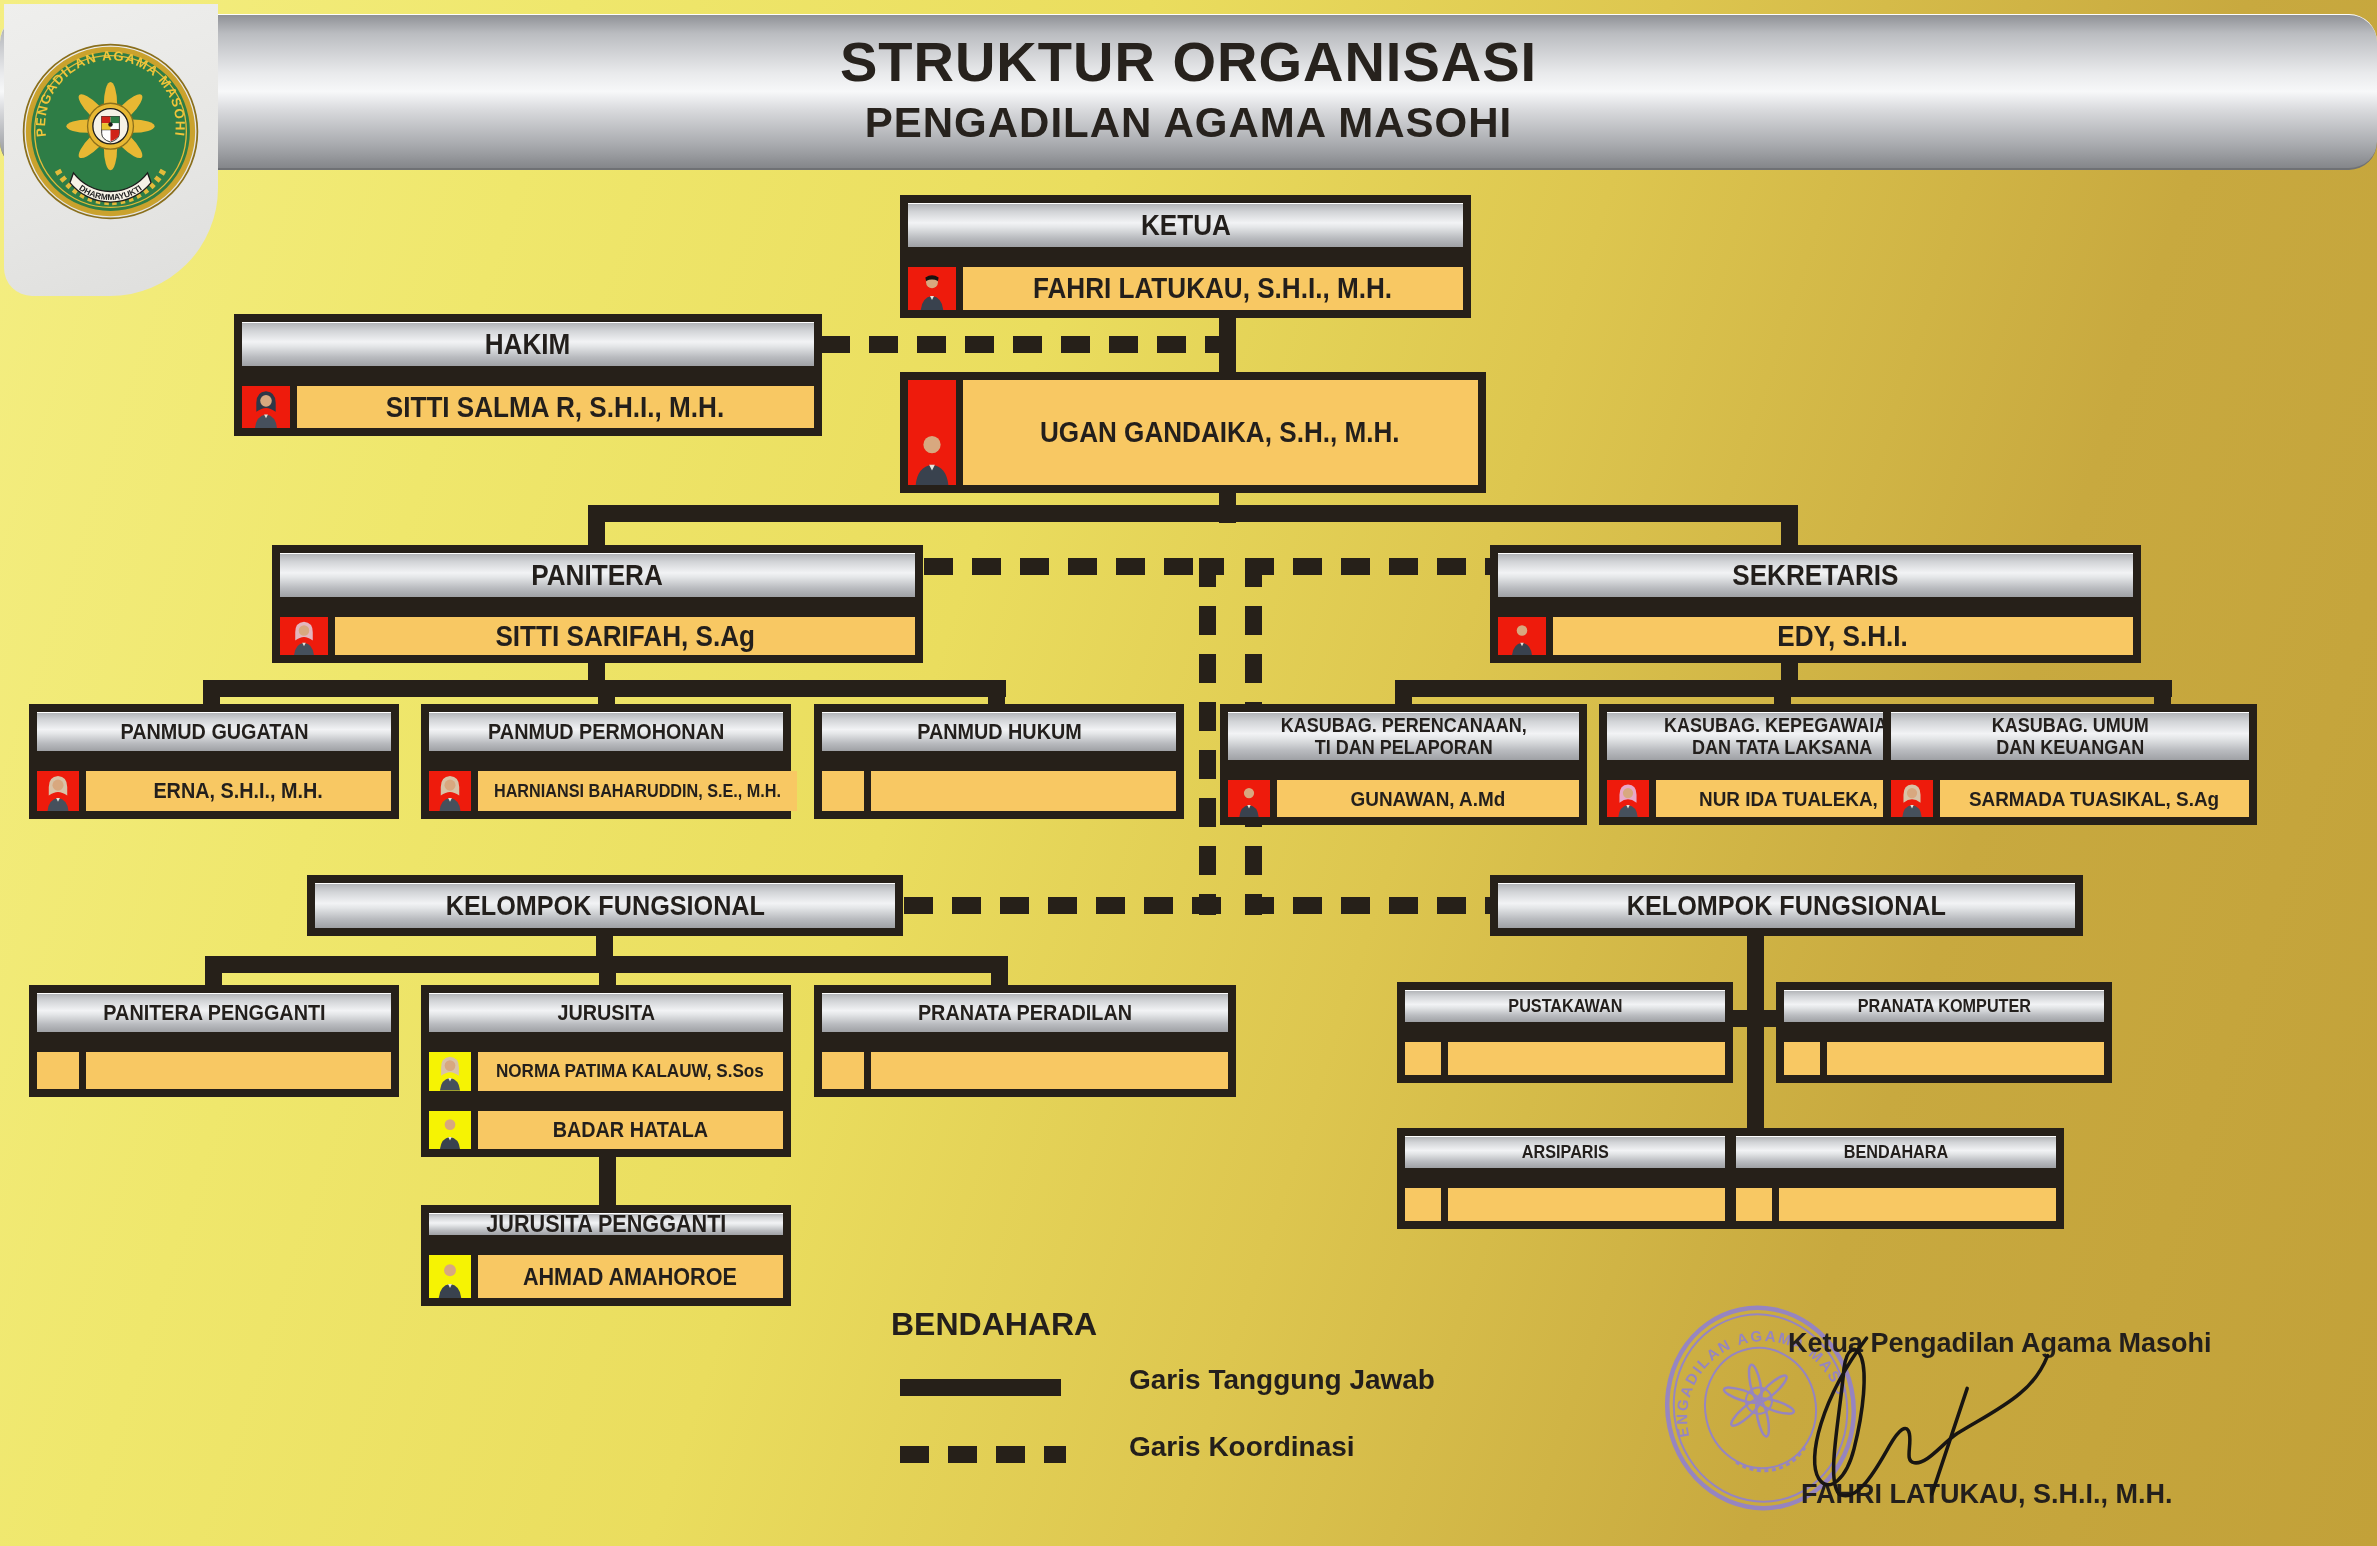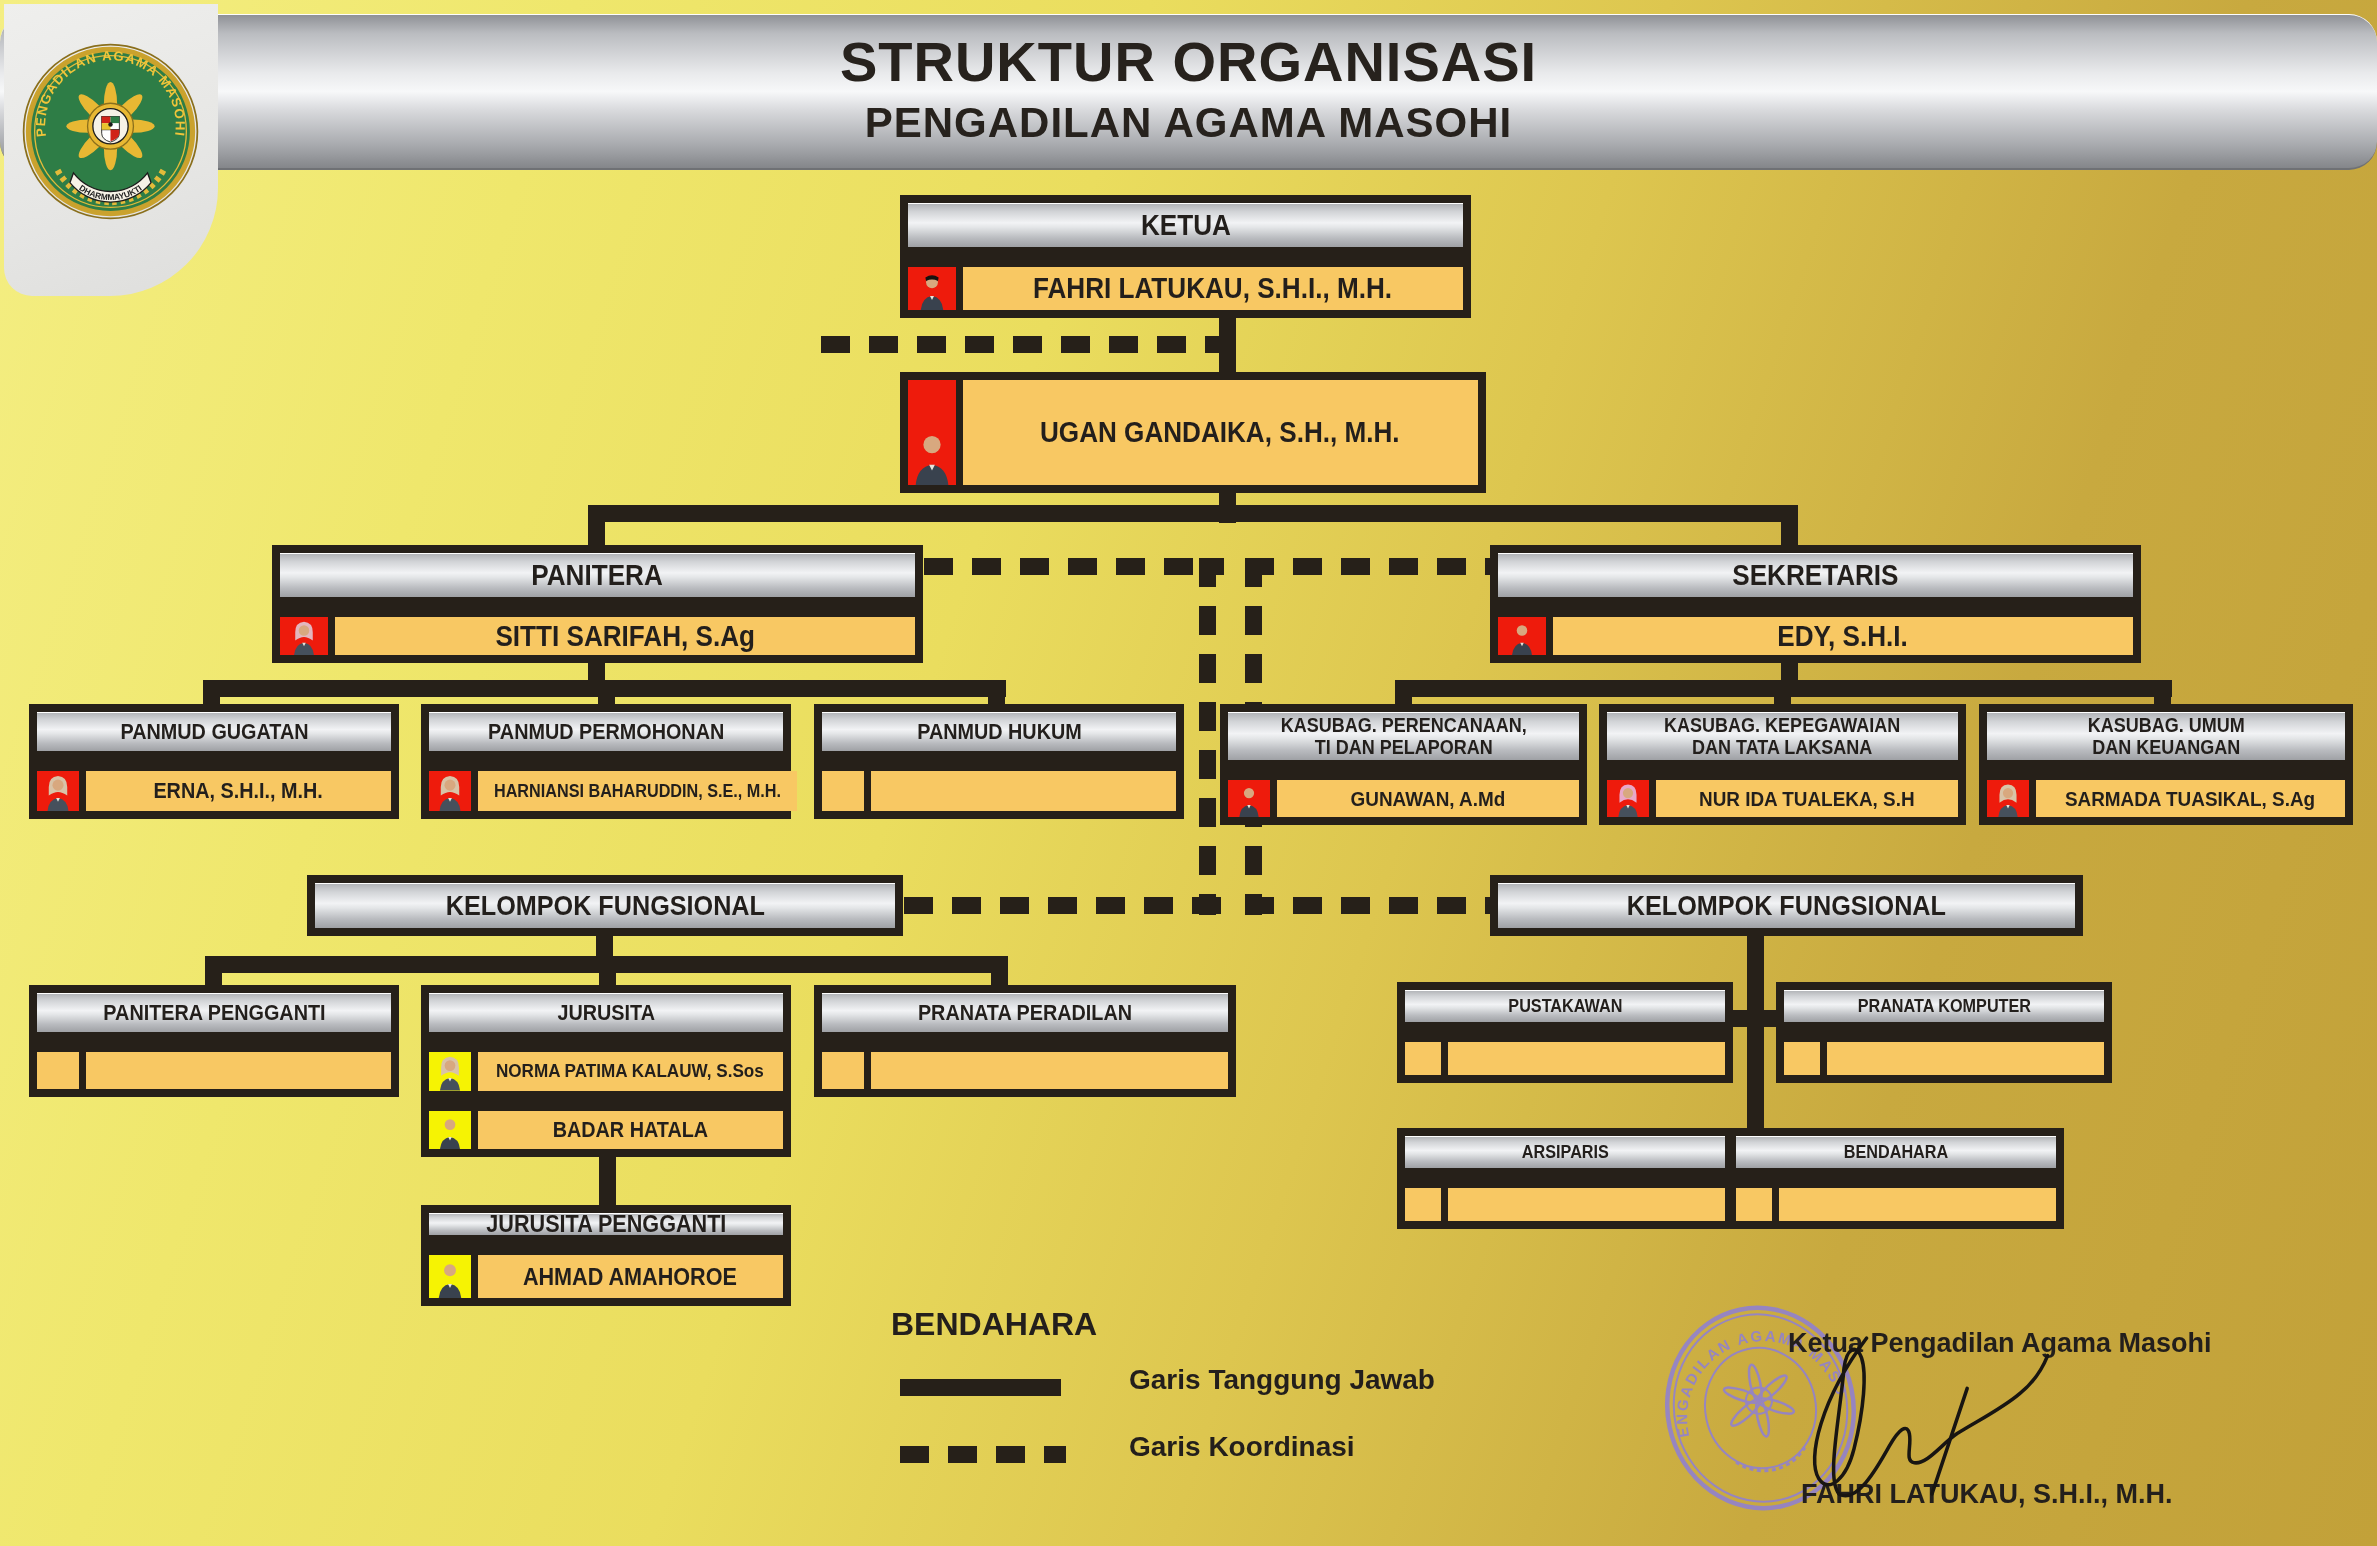--- a/index.html
+++ b/index.html
@@ -51,21 +51,21 @@
   #n-ketua{left:900px;top:195px;width:571px;height:123px}
   #n-hakim{left:234px;top:314px;width:588px;height:122px}
   #n-wakil{left:900px;top:372px;width:586px;height:121px}
   #n-panitera{left:272px;top:545px;width:651px;height:118px}
   #n-sekretaris{left:1490px;top:545px;width:651px;height:118px}
   #n-pgugatan{left:29px;top:704px;width:370px;height:115px}
   #n-ppermohonan{left:421px;top:704px;width:370px;height:115px}
   #n-phukum{left:814px;top:704px;width:370px;height:115px}
   #n-kperencanaan{left:1220px;top:704px;width:367px;height:121px}
   #n-kkepegawaian{left:1599px;top:704px;width:367px;height:121px}
-  #n-kumum{left:1979px;top:704px;width:374px;height:121px}
+  #n-kumum{left:1883px;top:704px;width:374px;height:121px}
   #n-kfkiri{left:307px;top:875px;width:596px;height:61px}
   #n-kfkanan{left:1490px;top:875px;width:593px;height:61px}
   #n-ppengganti{left:29px;top:985px;width:370px;height:112px}
   #n-jurusita{left:421px;top:985px;width:370px;height:172px}
   #n-pperadilan{left:814px;top:985px;width:422px;height:112px}
   #n-pustakawan{left:1397px;top:982px;width:336px;height:101px}
   #n-pkomputer{left:1776px;top:982px;width:336px;height:101px}
   #n-arsiparis{left:1397px;top:1128px;width:336px;height:101px}
   #n-bendahara{left:1728px;top:1128px;width:336px;height:101px}
   #n-jpengganti{left:421px;top:1205px;width:370px;height:101px}
@@ -186,20 +186,38 @@
             <path d="M16,130 Q20,92 50,88 Q80,92 84,130 Z" fill="#39424e"></path>
             <path d="M44,88 L50,100 L56,88 Z" fill="#e9e4da"></path>
           </svg>
         </div>
       <div class="namebox">
           <span class="tx">FAHRI LATUKAU, S.H.I., M.H.</span>
         </div>
     </div>
   </div>
 
+  <div class="node lg" id="n-hakim">
+    <div class="hdr">
+        <span class="tx">HAKIM</span>
+      </div>
+    <div class="row">
+      <div class="photo" style="background: rgb(238, 27, 12);">
+          <svg viewBox="0 0 100 130" preserveAspectRatio="xMidYMax meet">
+            <path d="M50,16 Q80,18 80,52 L80,80 Q64,68 50,68 Q36,68 20,80 L20,52 Q20,18 50,16 Z" fill="#2e3747"></path>
+            <circle cx="50" cy="46" r="18" fill="#d8a87f"></circle>
+            <path d="M16,130 Q20,92 50,88 Q80,92 84,130 Z" fill="#46505c"></path>
+            <path d="M44,88 L50,100 L56,88 Z" fill="#e9e4da"></path>
+          </svg>
+        </div>
+      <div class="namebox">
+          <span class="tx">SITTI SALMA R, S.H.I., M.H.</span>
+        </div>
+    </div>
+  </div>
 
   <div class="node lg" id="n-wakil">
     <div class="row">
       <div class="photo" style="background: rgb(238, 27, 12);">
           <svg viewBox="0 0 100 130" preserveAspectRatio="xMidYMax meet">
             <circle cx="50" cy="46" r="18" fill="#d8a87f"></circle>
             <path d="M16,130 Q20,92 50,88 Q80,92 84,130 Z" fill="#39424e"></path>
             <path d="M44,88 L50,100 L56,88 Z" fill="#e9e4da"></path>
           </svg>
         </div>

